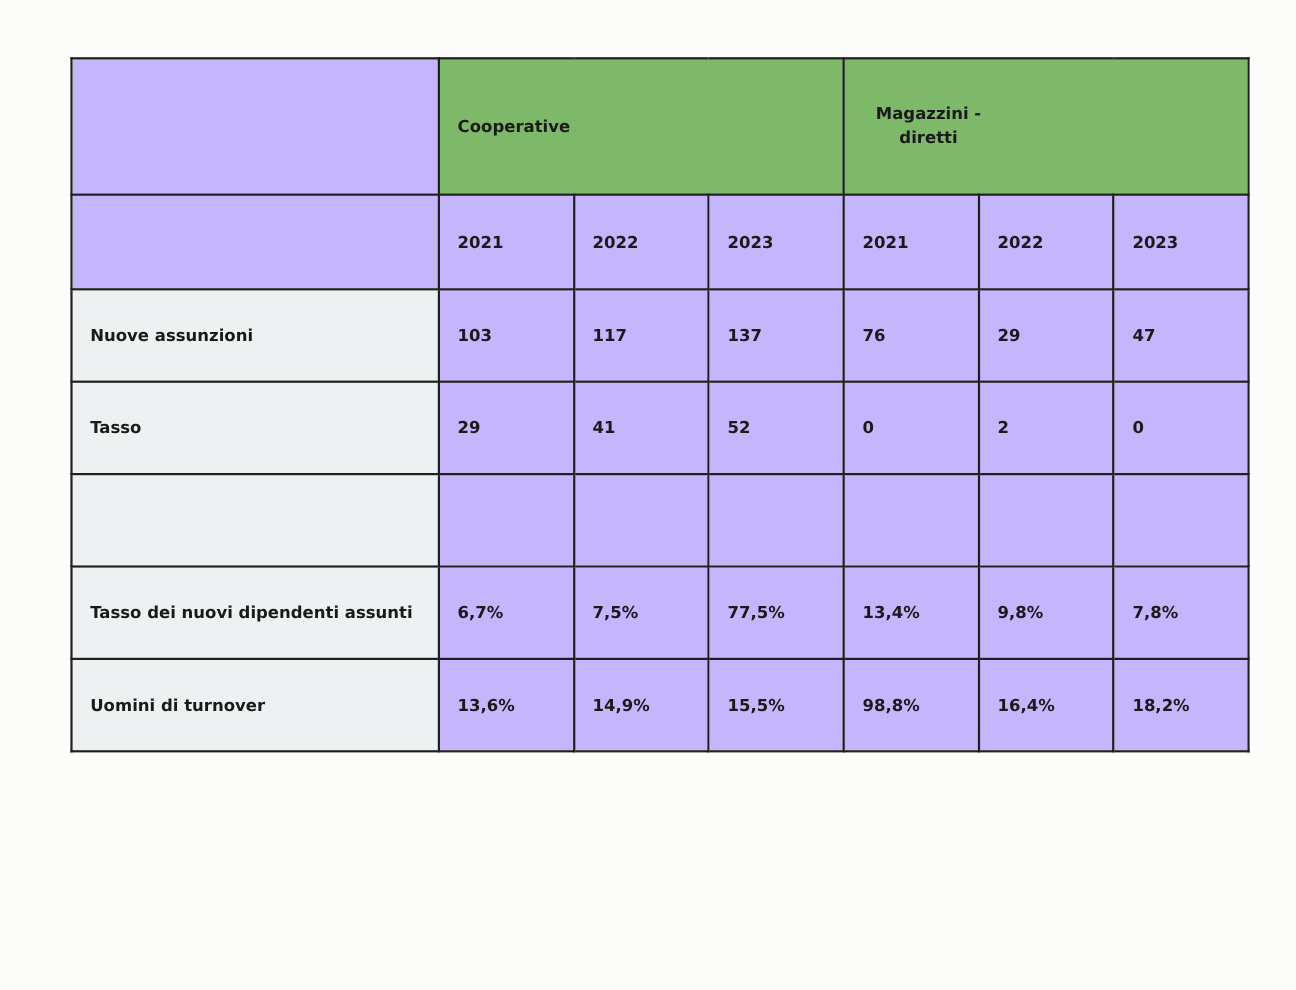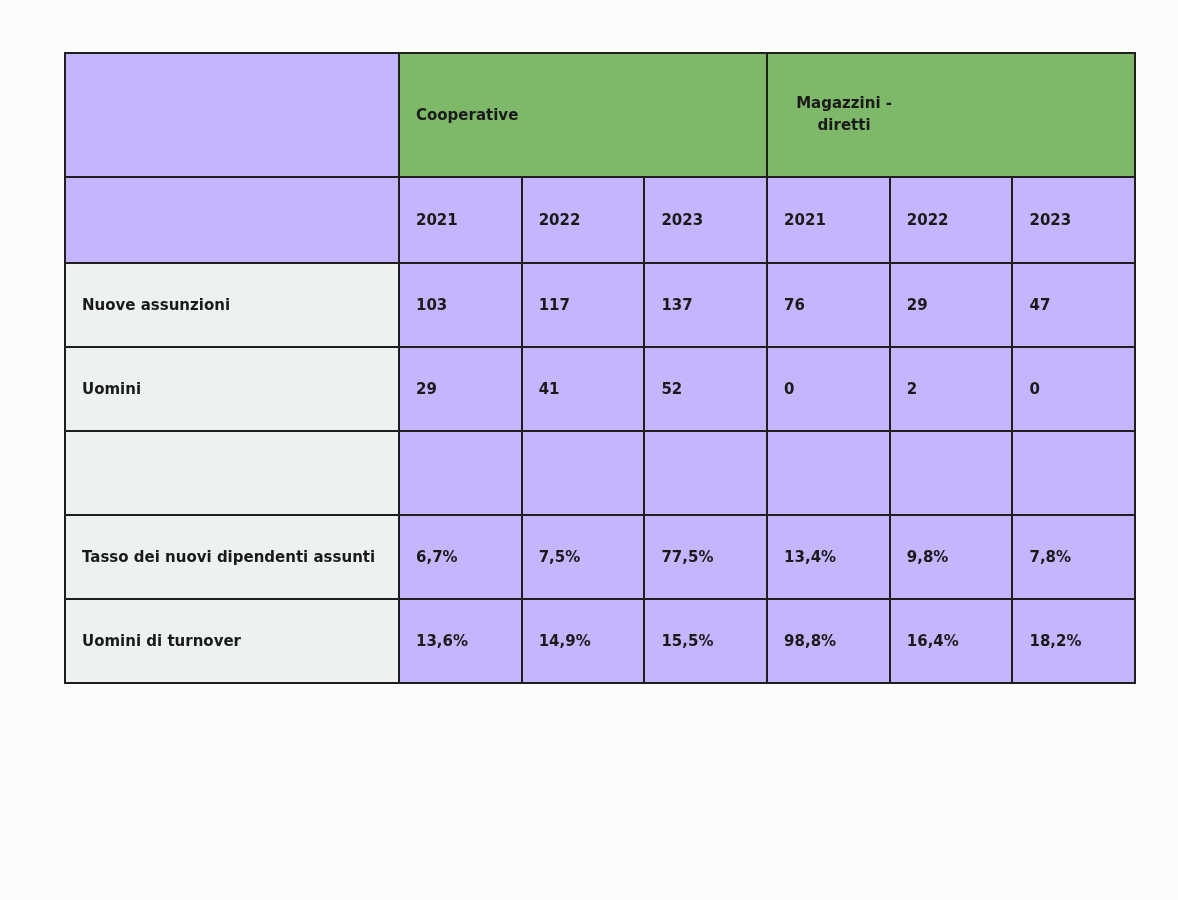--- a/index.html
+++ b/index.html
@@ -94,21 +94,21 @@
         <td>103</td>
         <td>117</td>
         <td>137</td>
         <td>76</td>
         <td>29</td>
         <td>47</td>
       </tr>
 
 
       <tr class="r-data">
-        <td class="row-label">Uomini</td>
+        <td class="row-label">Tasso</td>
         <td>29</td>
         <td>41</td>
         <td>52</td>
         <td>0</td>
         <td>2</td>
         <td>0</td>
       </tr>
 
 
       <tr class="r-data">

